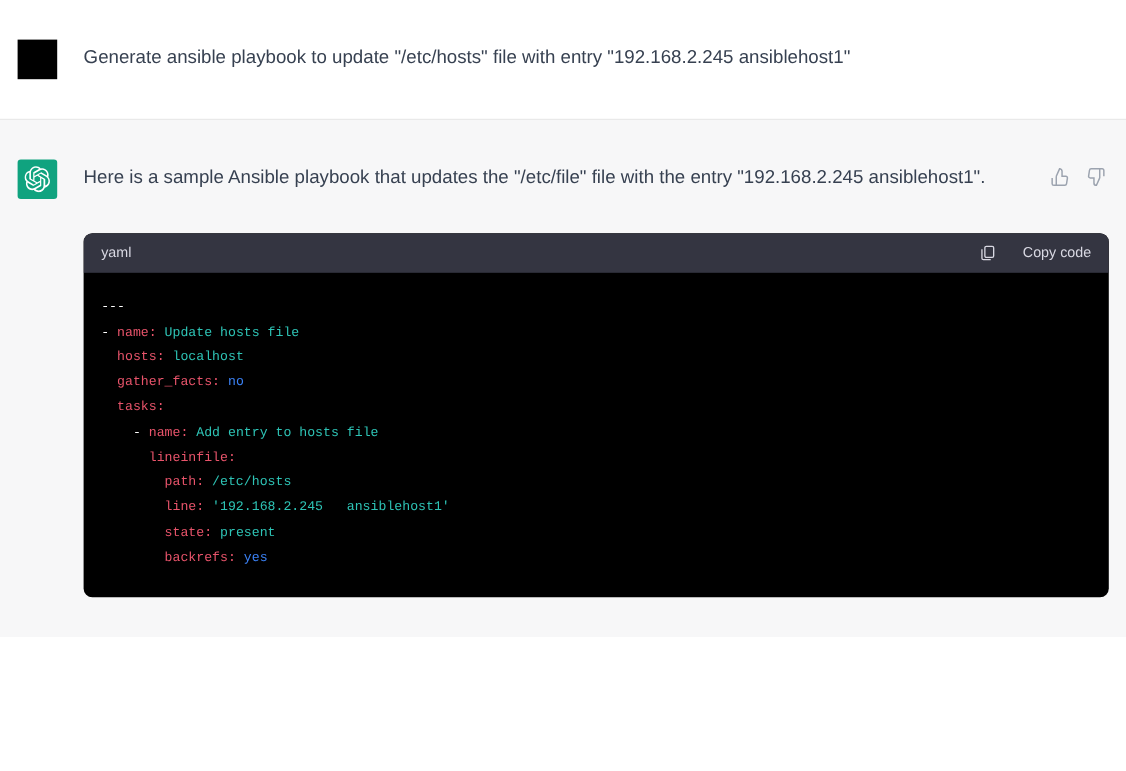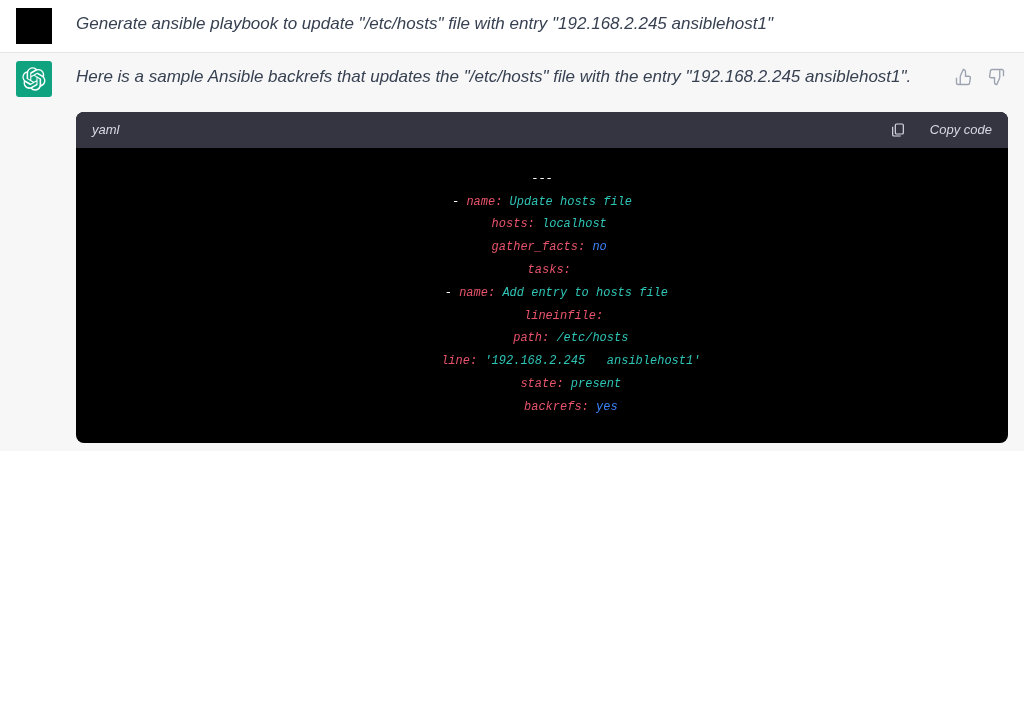--- a/index.html
+++ b/index.html
@@ -8,23 +8,22 @@
       box-sizing: border-box;
     }
     body {
       font-family: -apple-system, BlinkMacSystemFont, "Segoe UI", Helvetica, Arial, sans-serif;
       background: #ffffff;
       color: #343541;
       width: 1024px;
     }
     .message {
       display: flex;
-      padding: 8px 16px;
+      padding: 36px 16px;
       gap: 24px;
-      font-style: italic;
     }
     .message-user {
       background: #ffffff;
       border-bottom: 1px solid #e5e5e5;
     }
     .message-assistant {
       background: #f7f7f8;
     }
     .avatar {
       width: 36px;
@@ -77,25 +76,24 @@
       color: #9ca3af;
     }
     .feedback-btn svg {
       width: 18px;
       height: 18px;
       stroke: currentColor;
       fill: none;
       stroke-width: 1.8;
     }
     .code-block {
-      margin-top: 20px;
+      margin-top: 36px;
       border-radius: 8px;
       overflow: hidden;
       background: #000000;
-      text-align: center;
     }
     .code-header {
       background: #343541;
       padding: 10px 16px;
       display: flex;
       justify-content: space-between;
       align-items: center;
       font-size: 13px;
       color: #d9d9e3;
     }
@@ -139,21 +137,21 @@
 </div>
 
 <div class="message message-assistant">
   <div class="avatar avatar-assistant">
     <svg viewBox="0 0 41 41">
       <path d="M37.5 16.8c.9-2.7.6-5.7-.8-8.2-2.2-3.8-6.6-5.8-10.9-4.9-1.9-2.1-4.6-3.4-7.5-3.4-4.4 0-8.3 2.8-9.7 7C5.8 7.9 3.4 9.7 2 12.2c-2.2 3.8-1.7 8.6 1.2 11.9-.9 2.7-.6 5.7.8 8.2 2.2 3.8 6.6 5.8 10.9 4.9 1.9 2.1 4.6 3.4 7.5 3.4 4.4 0 8.3-2.8 9.7-7 2.8-.6 5.2-2.4 6.6-4.9 2.2-3.8 1.7-8.6-1.2-11.9zM22.4 37.9c-1.8 0-3.5-.6-4.9-1.8l.2-.1 8.1-4.7c.4-.2.7-.7.7-1.1v-11.4l3.4 2c.1 0 .1.1.1.1v9.4c0 4.2-3.4 7.6-7.6 7.6zm-16.4-7c-.9-1.5-1.2-3.3-.9-5.1l.2.1 8.1 4.7c.4.2.9.2 1.3 0l9.9-5.7v4c0 .1 0 .1-.1.1l-8.2 4.7c-3.6 2.1-8.2.9-10.3-2.8zm-2.1-17.7c.9-1.5 2.3-2.7 4-3.3v9.7c0 .5.3.9.7 1.1l9.9 5.7-3.4 2c-.1 0-.1 0-.2 0l-8.2-4.7c-3.6-2.1-4.9-6.7-2.8-10.5zm28.1 6.5l-9.9-5.7 3.4-2c.1 0 .1 0 .2 0l8.2 4.7c3.6 2.1 4.9 6.7 2.8 10.3-.9 1.5-2.3 2.7-4 3.3v-9.7c0-.4-.3-.9-.7-.9zm3.4-5.1l-.2-.1-8.1-4.7c-.4-.2-.9-.2-1.3 0l-9.9 5.7v-4c0-.1 0-.1.1-.1l8.2-4.7c3.6-2.1 8.2-.9 10.3 2.8.9 1.5 1.2 3.3.9 5.1zm-21.4 7l-3.4-2c-.1 0-.1-.1-.1-.1v-9.4c0-4.2 3.4-7.6 7.6-7.6 1.8 0 3.5.6 4.9 1.8l-.2.1-8.1 4.7c-.4.2-.7.7-.7 1.1v11.4zm1.9-4l4.4-2.5 4.4 2.5v5.1l-4.4 2.5-4.4-2.5v-5.1z"></path>
     </svg>
   </div>
   <div class="content">
     <div class="content-wrap">
-      <div class="text-content">Here is a sample Ansible backrefs that updates the "/etc/hosts" file with the entry "192.168.2.245 ansiblehost1".</div>
+      <div class="text-content">Here is a sample Ansible playbook that updates the "/etc/file" file with the entry "192.168.2.245 ansiblehost1".</div>
       <div class="feedback">
         <div class="feedback-btn">
           <svg viewBox="0 0 24 24">
               <path d="M7 22V11M2 13v7a2 2 0 0 0 2 2h13.4a2 2 0 0 0 2-1.7l1.1-7a2 2 0 0 0-2-2.3H14V5a3 3 0 0 0-3-3l-4 9"></path>
             </svg>
         </div>
         <div class="feedback-btn">
           <svg viewBox="0 0 24 24">
               <path d="M17 2v11M22 11V4a2 2 0 0 0-2-2H6.6a2 2 0 0 0-2 1.7l-1.1 7a2 2 0 0 0 2 2.3H10v6a3 3 0 0 0 3 3l4-9"></path>
             </svg>

